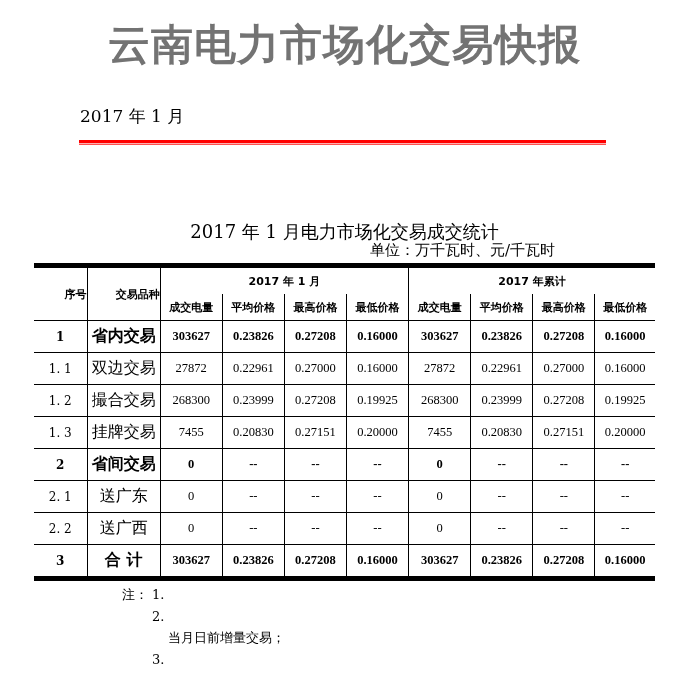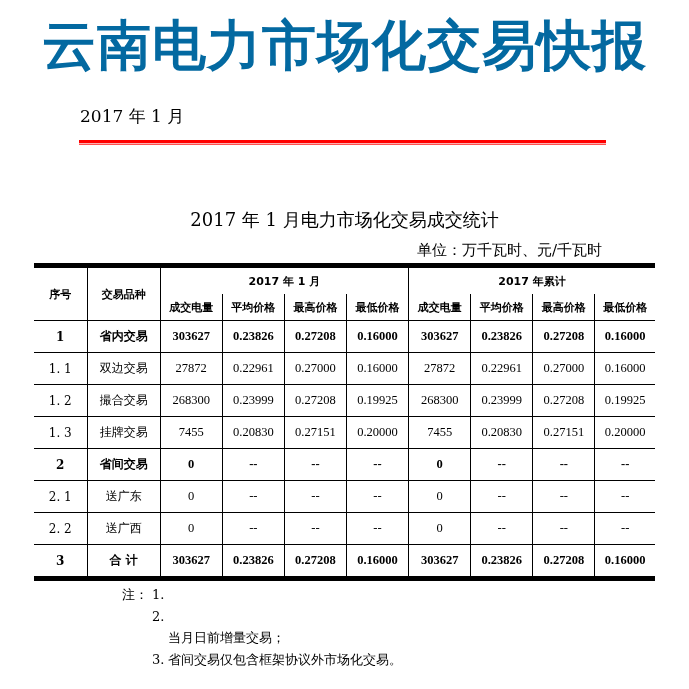--- a/index.html
+++ b/index.html
@@ -14,22 +14,22 @@
       overflow: hidden;
       font-family: "DejaVu Serif", "Liberation Serif", serif;
       color: #000;
     }
     .masthead {
       position: absolute;
       left: 0;
       top: 20px;
       width: 689px;
       text-align: center;
-      color: #0369a1;
-      font-size: 54px;
+      color: #737373;
+      font-size: 42px;
       font-weight: bold;
       letter-spacing: 1px;
       line-height: 50px;
     }
     .subline {
       position: absolute;
       top: 105px;
       left: 80px;
       width: 526px;
       font-size: 17px;
@@ -50,33 +50,33 @@
     .red-rule .gap {
       height: 1px;
       background: #ffb0b0;
     }
     .red-rule .thin {
       height: 1px;
       background: #ff5050;
     }
     .report-title {
       position: absolute;
-      top: 208px;
+      top: 220px;
       left: 0;
       width: 689px;
       text-align: center;
       font-size: 18px;
       line-height: 24px;
     }
     .unit-line {
       position: absolute;
       top: 240px;
       left: 370px;
       width: 232px;
-      text-align: right;
+      text-align: left;
       font-size: 15px;
       line-height: 20px;
     }
     table.stats {
       position: absolute;
       left: 34px;
       top: 263px;
       width: 621px;
       border-collapse: collapse;
       table-layout: fixed;
@@ -95,25 +95,25 @@
       white-space: nowrap;
     }
     table.stats tr > *:first-child { border-left: none; }
     table.stats tr > *:last-child { border-right: none; }
     table.stats th {
       font-weight: bold;
       font-family: "DejaVu Sans", "Liberation Sans", sans-serif;
       font-size: 11px;
     }
     table.stats thead tr.h1 th { height: 26px; border-bottom: none; }
-    table.stats thead tr.h1 th.rowspan { border-bottom: 1.5px solid #000; }
+    table.stats thead tr.h1 th.rowspan { border-bottom: 1.5px solid #000; text-align: right; }
     table.stats thead tr.h2 th { height: 26px; }
     table.stats tbody td { height: 31px; font-size: 12.5px; }
     table.stats tbody tr.bold td { font-weight: bold; }
-    table.stats tbody td.cat { font-family: "DejaVu Sans", "Liberation Sans", sans-serif; font-size: 12px; }
+    table.stats tbody td.cat { font-family: "DejaVu Sans", "Liberation Sans", sans-serif; font-size: 16px; }
     table.stats tbody td.seq { font-family: "DejaVu Serif", serif; font-size: 12px; }
     table.stats tbody tr.bold td.cat { font-weight: bold; }
     .notes {
       position: absolute;
       left: 122px;
       top: 584px;
       width: 500px;
       font-size: 13px;
       line-height: 21.5px;
     }
@@ -278,15 +278,14 @@
     <span class="num">1.</span>
   </div>
   <div class="row indent">
     <span class="num">2.</span>
   </div>
   <div class="row hang">
     <span>当月日前增量交易；</span>
   </div>
   <div class="row indent">
     <span class="num">3.</span>
-    <span>省间交易仅包含框架协议外市场化交易。</span>
   </div>
 </div>
 
 </body></html>

